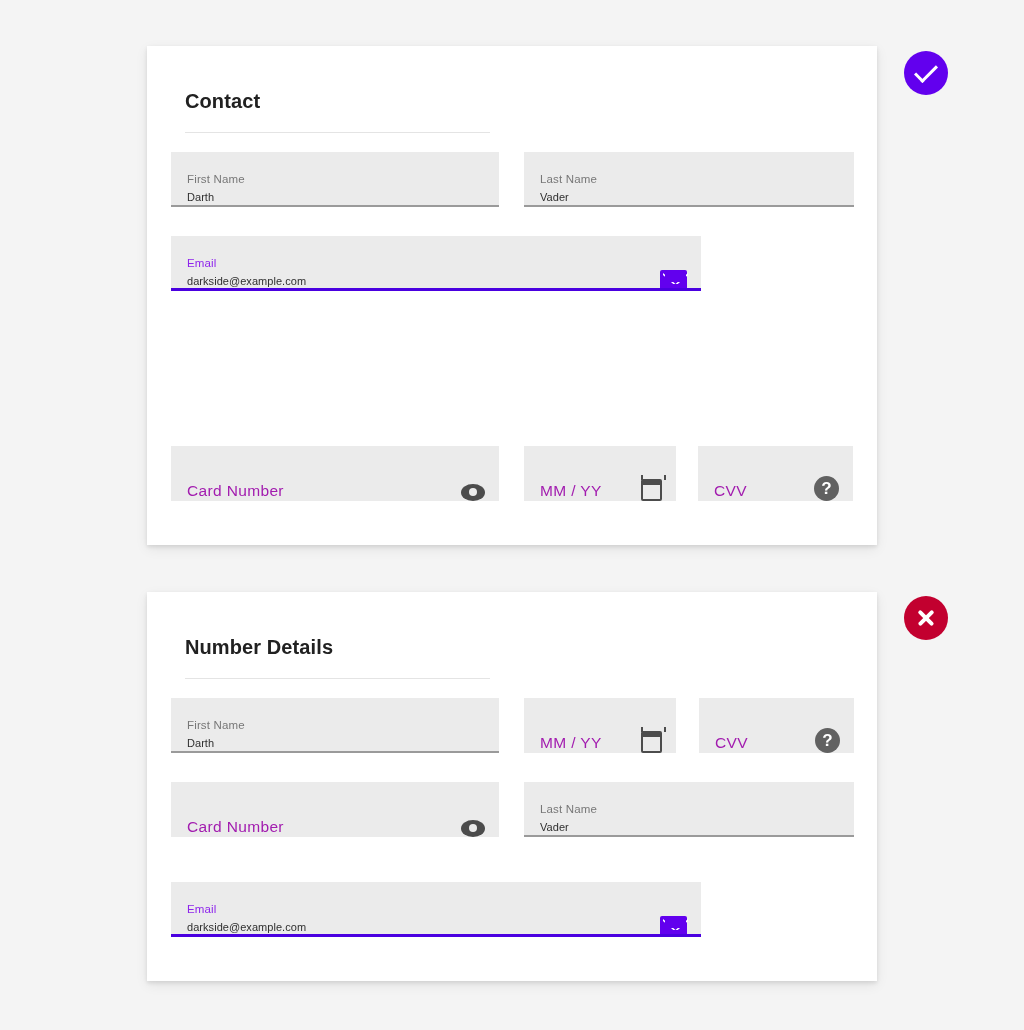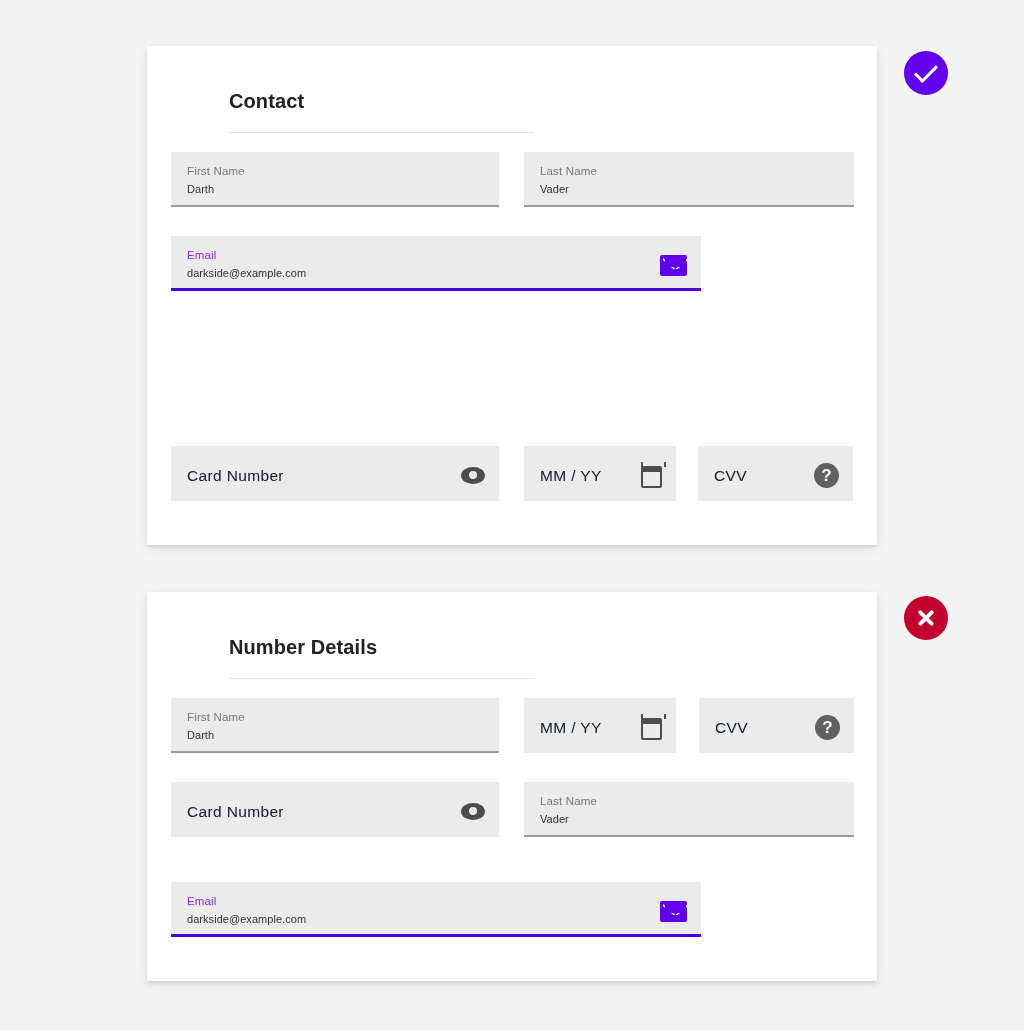--- a/index.html
+++ b/index.html
@@ -29,21 +29,20 @@
   .card-contact  { left: 147px; top: 46px;  width: 730px; height: 499px; }
   .card-order    { left: 147px; top: 592px; width: 730px; height: 389px; }
 
   .card-inner { position: absolute; left: 0; top: 0; right: 0; bottom: 0; }
 
   
   .section {
     position: absolute;
     left: 38px;
     width: 305px;
-    margin-left: 44px;
   }
   .section-title {
     font-size: 20px;
     font-weight: bold;
     color: #212121;
     letter-spacing: 0.1px;
     line-height: 26px;
     white-space: nowrap;
   }
   .section-rule {
@@ -51,21 +50,21 @@
     height: 1px;
     background: #e4e4e4;
     width: 100%;
   }
 
   
   .field {
     position: absolute;
     background: #ebebeb;
     display: flex;
-    align-items: center;
+    align-items: flex-end;
     padding: 4px 14px 0 16px;
     overflow: visible;
   }
   .field-underline {
     position: absolute;
     left: 0; right: 0; bottom: 0;
     height: 2px;
     background: #9a9a9a;
   }
   .field.focused .field-underline { background: #4a00e0; height: 3px; }
@@ -89,21 +88,21 @@
   .field-value {
     font-size: 11px;
     color: #2f2f2f;
     line-height: 20px;
     letter-spacing: 0.05px;
     white-space: nowrap;
     margin-top: 1px;
   }
   .field-placeholder {
     font-size: 15.5px;
-    color: #0f172a;
+    color: #a21caf;
     line-height: 20px;
     letter-spacing: 0.35px;
     white-space: nowrap;
   }
 
   .field-icon {
     flex: 0 0 auto;
     display: flex;
     align-items: center;
     justify-content: center;

